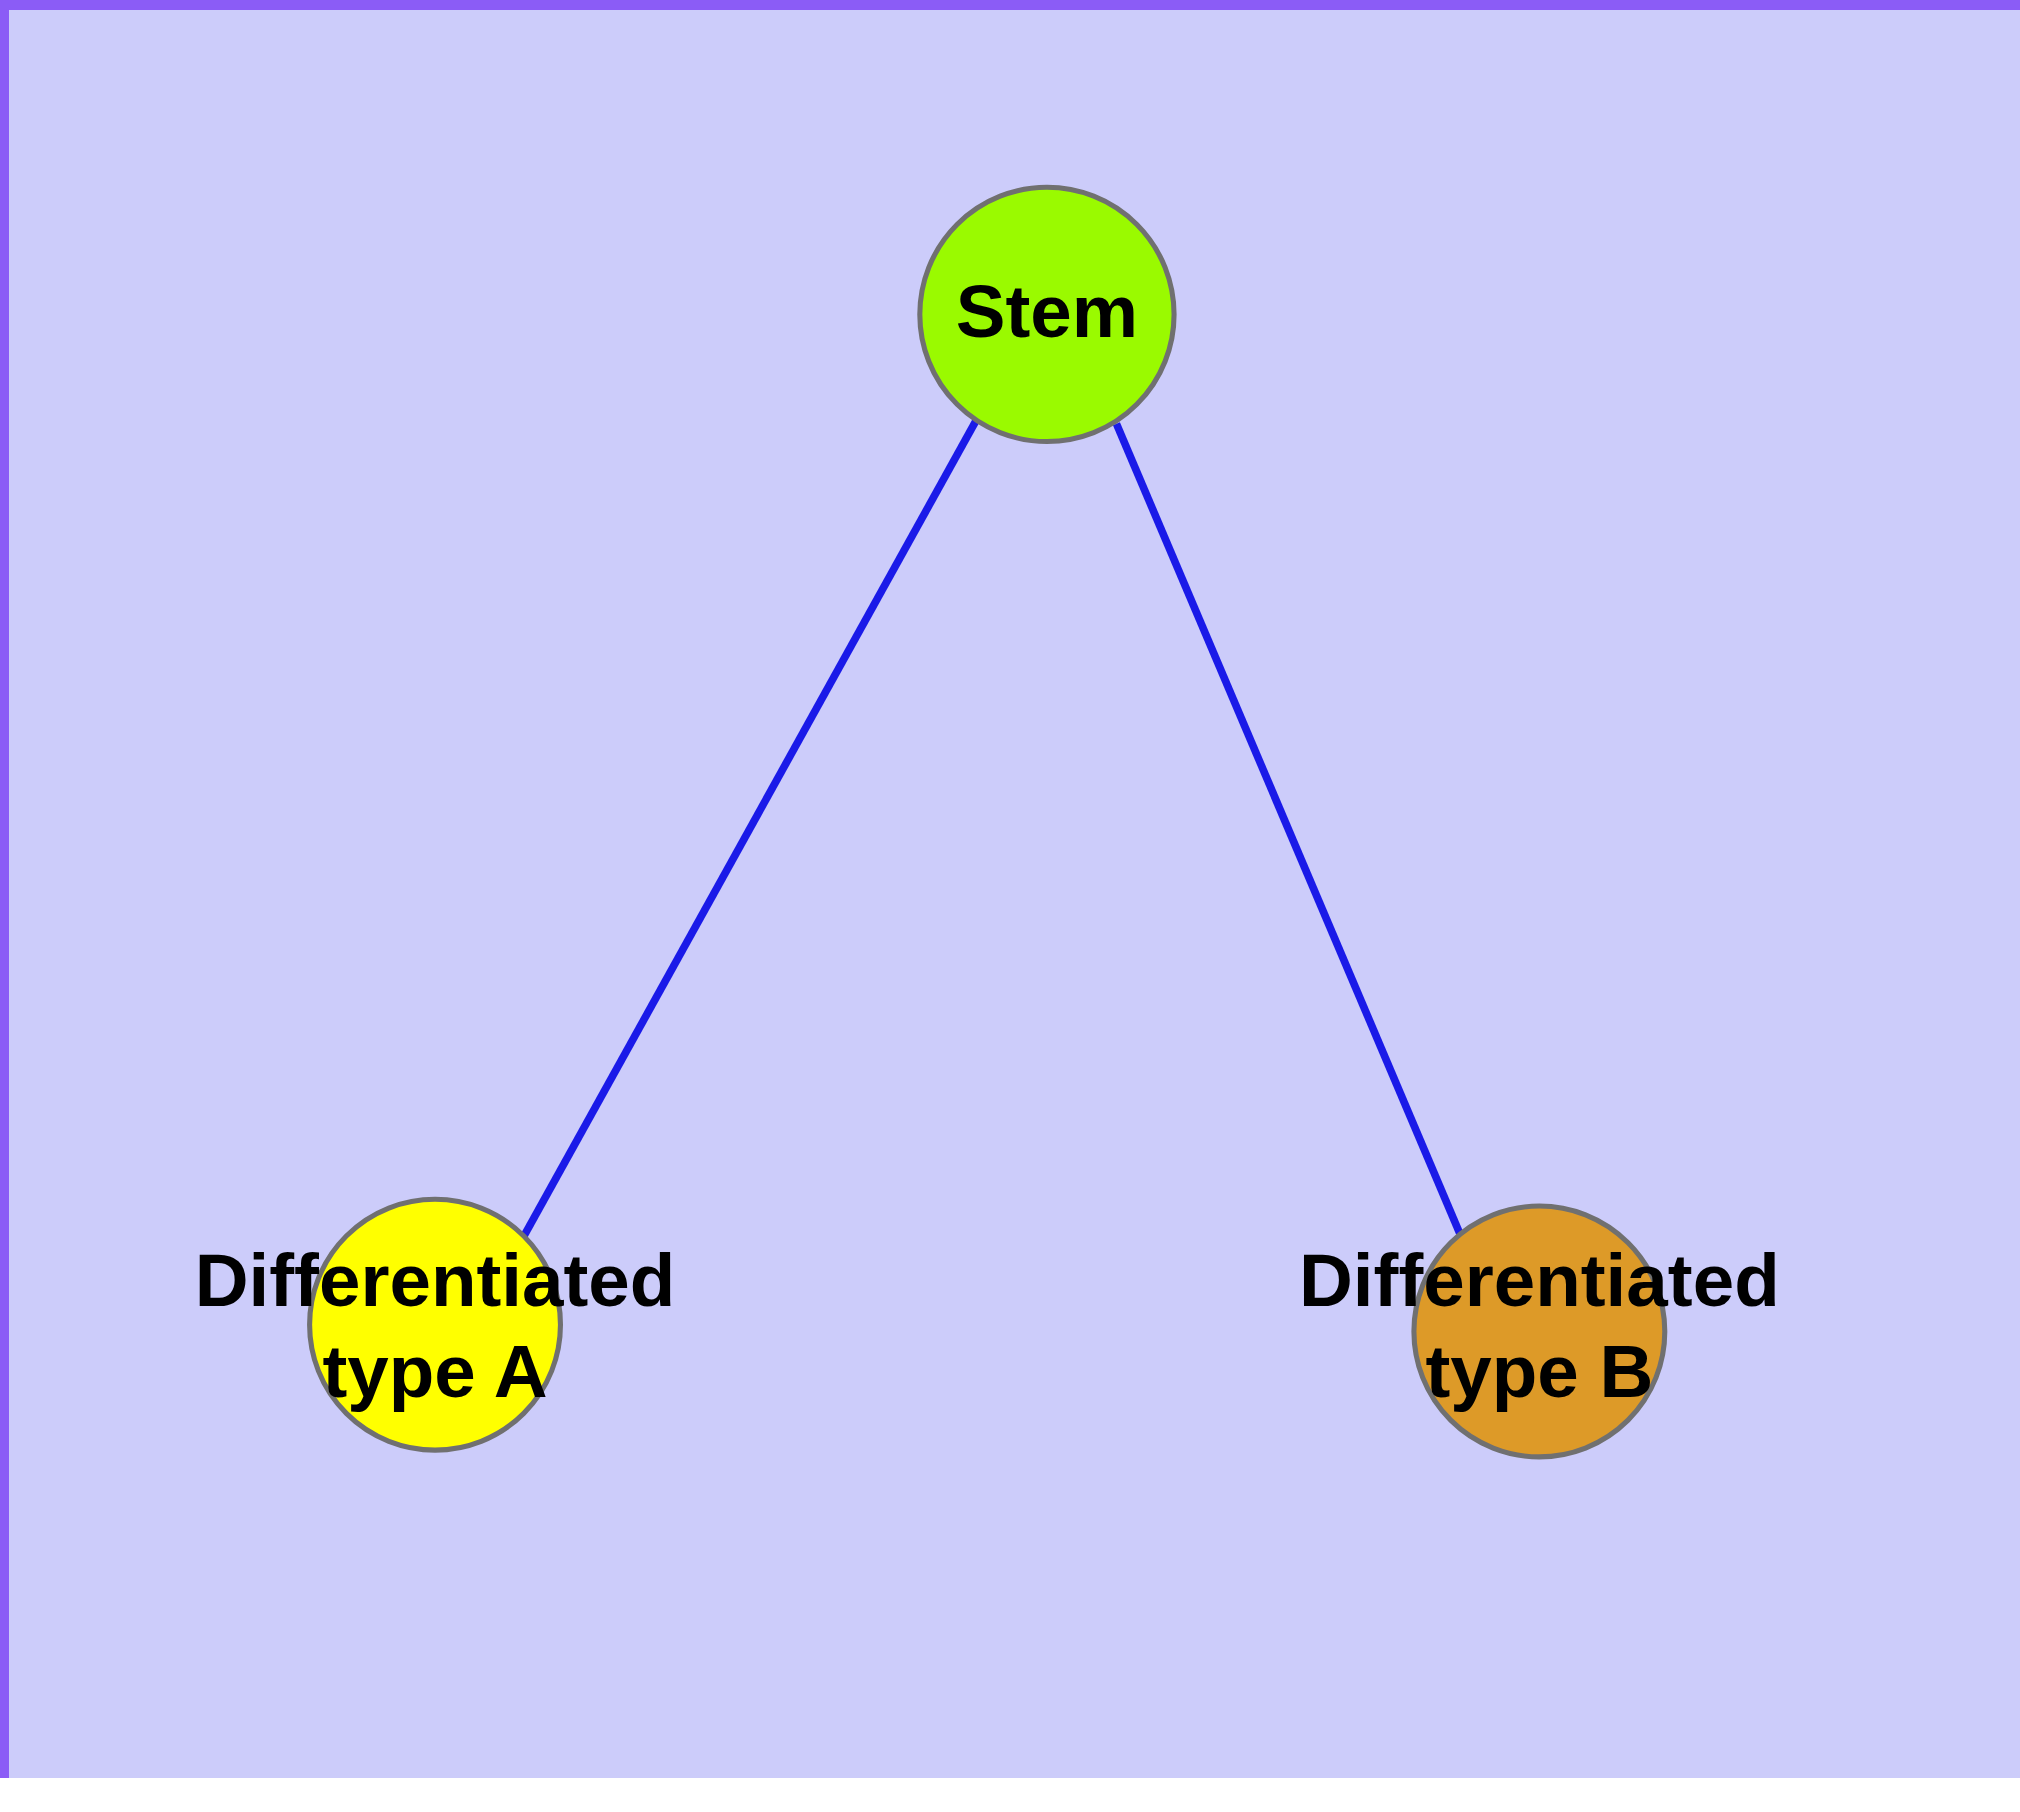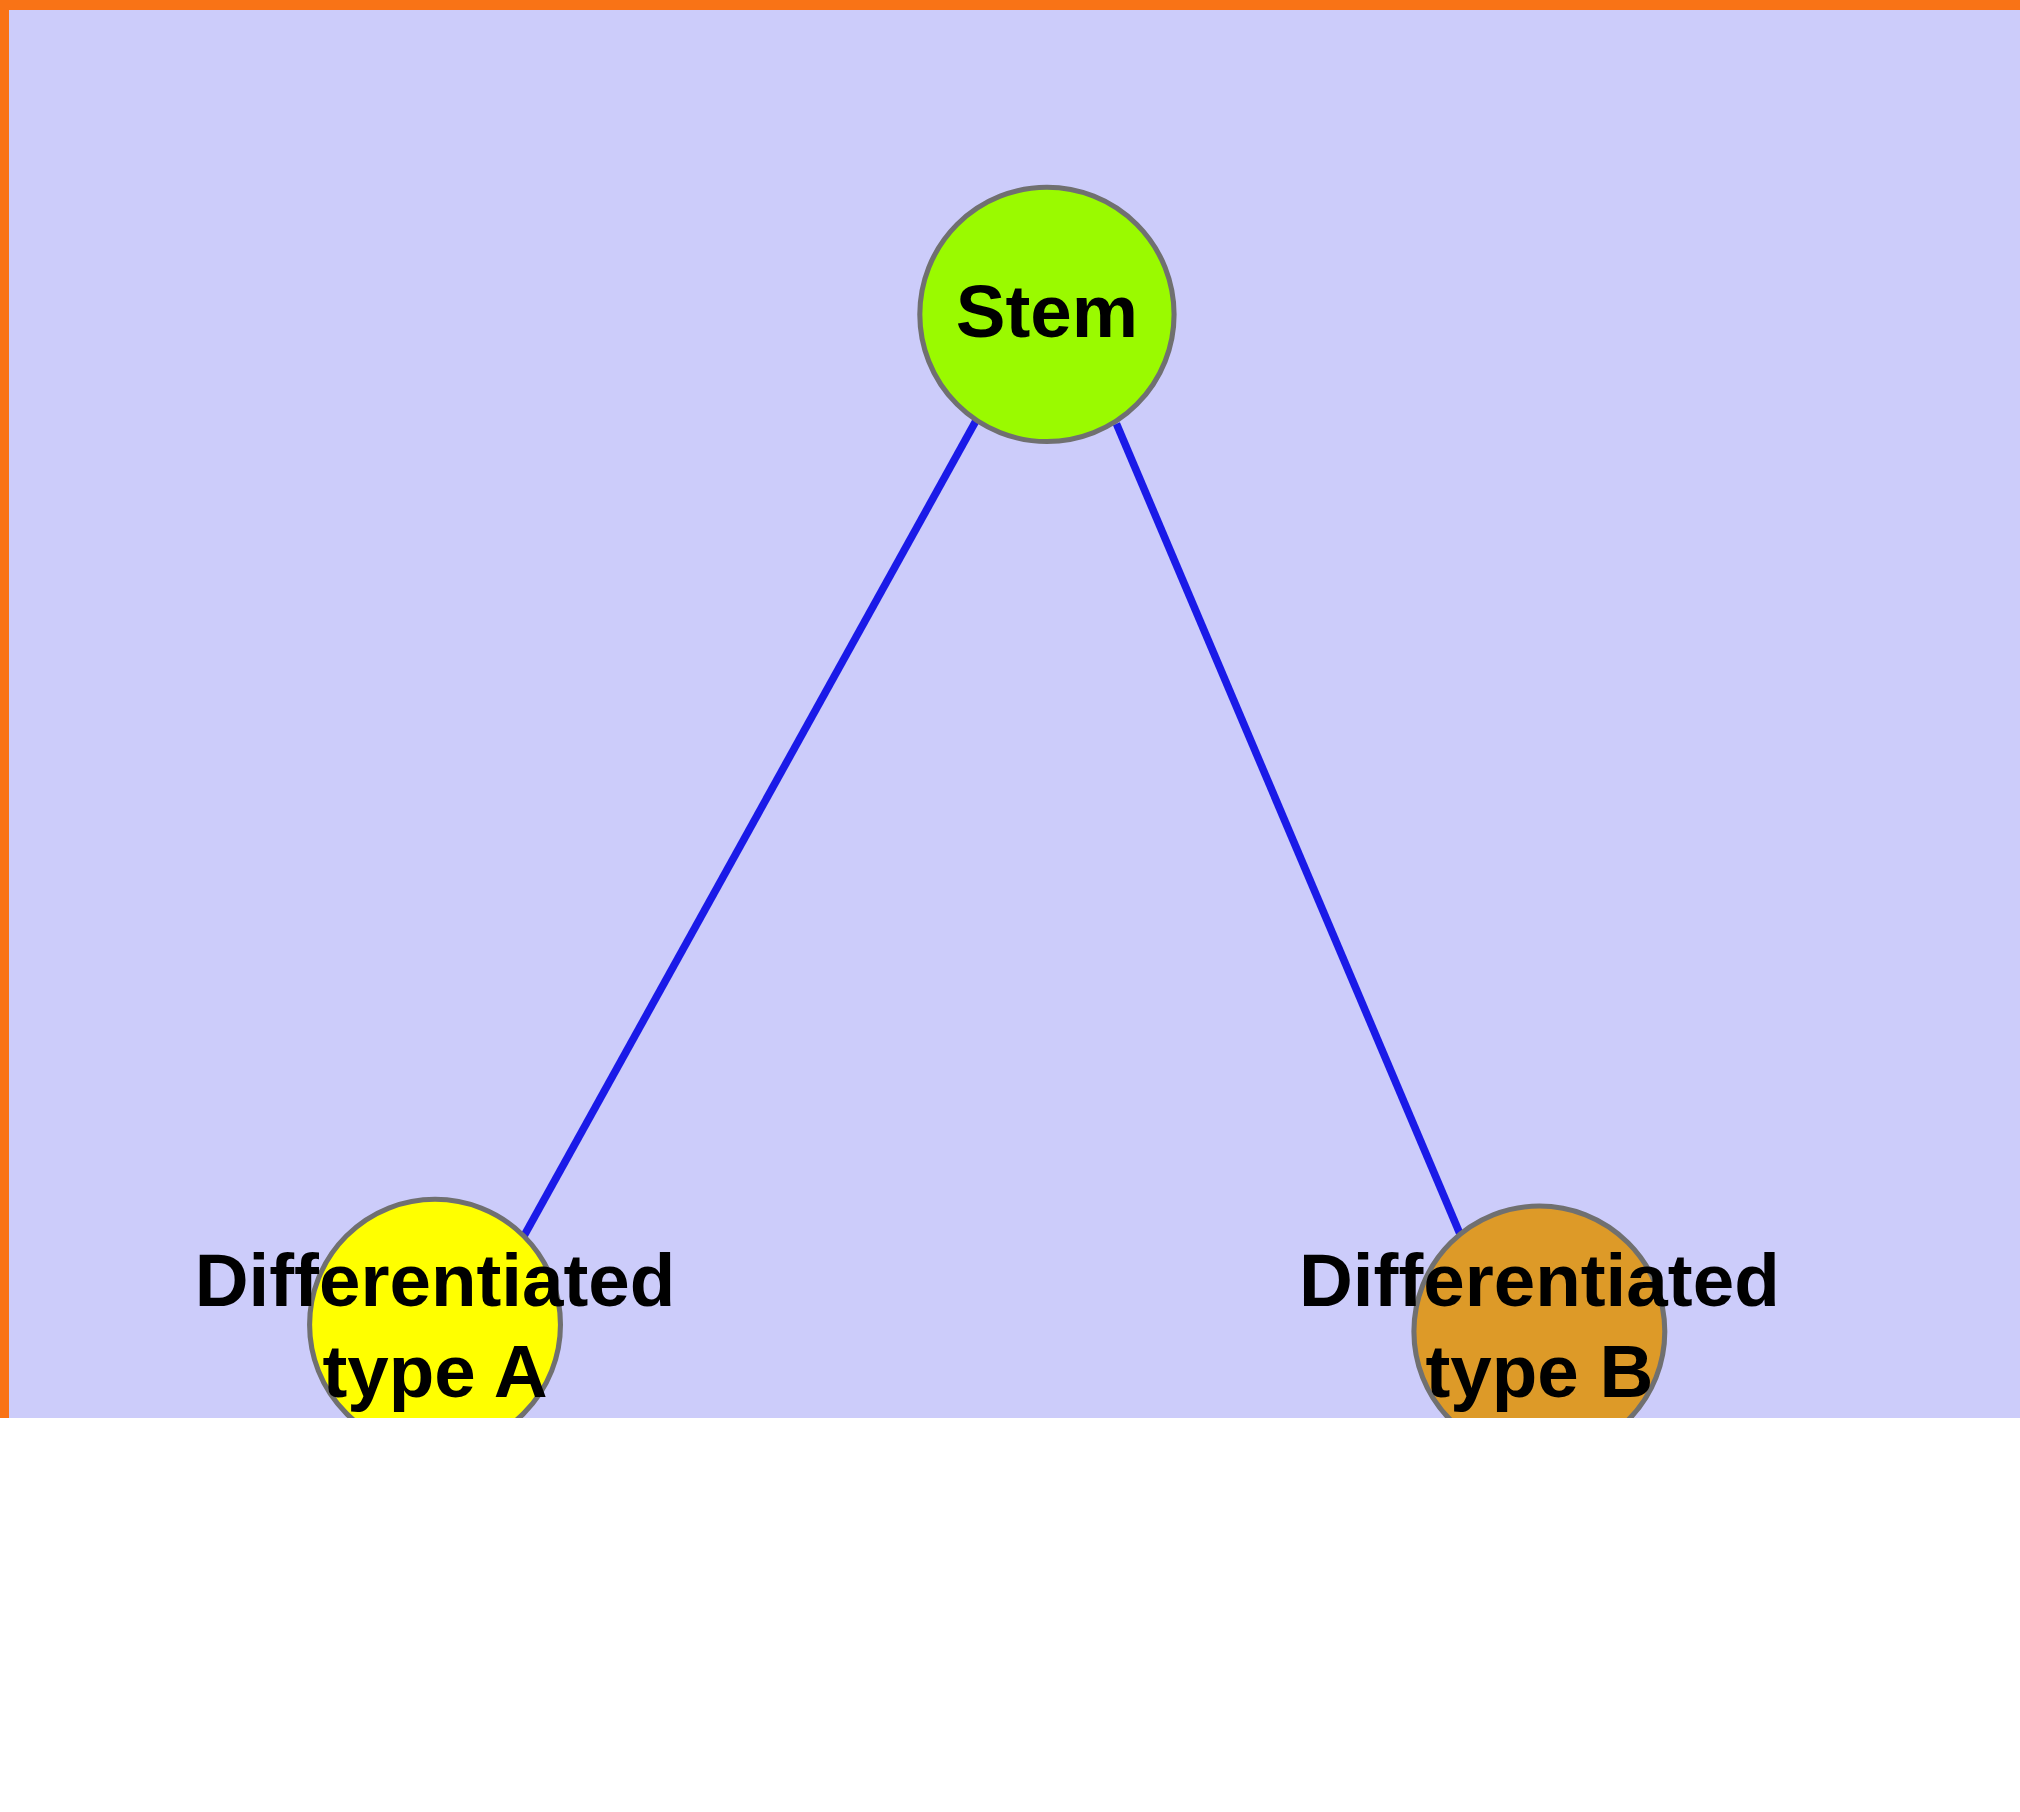--- a/index.html
+++ b/index.html
@@ -4,22 +4,22 @@
 <title>Cell Differentiation Graph</title>
 <style>
   html, body {
     margin: 0;
     padding: 0;
     background: #ffffff;
   }
   #canvas {
     position: relative;
     width: 2021px;
-    height: 1418px;
-    background: #f97316;
+    height: 1778px;
+    background: #8b5cf6;
     overflow: hidden;
     font-family: "Liberation Sans", "DejaVu Sans", sans-serif;
   }
   #plot-area {
     position: absolute;
     left: 8.5px;
     top: 10.2px;
     width: 2012px;
     height: 1802px;
     background: #ccccfa;

